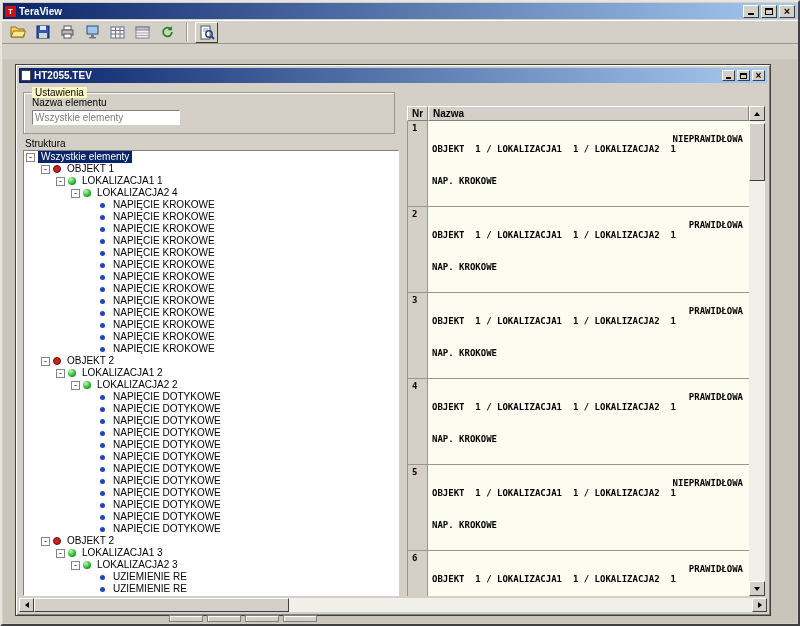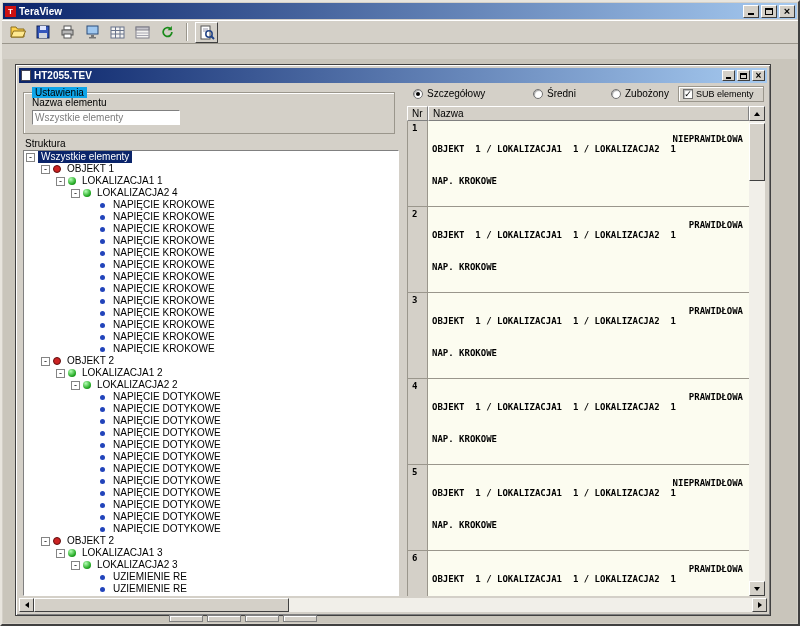--- a/index.html
+++ b/index.html
@@ -45,21 +45,21 @@
 
   .child { position:absolute; left:12px; top:5px; width:756px; height:552px; background:#d4d0c8;
     border:1px solid #404040; box-shadow:inset 1px 1px 0 #fff, inset -1px -1px 0 #808080; padding:2px; }
   .child .titlebar { height:15px; margin:1px 1px 4px 1px; }
   .child-body { position:absolute; left:3px; right:3px; top:19px; bottom:3px; }
 
   
   .left-panel { position:absolute; left:2px; top:2px; width:380px; bottom:16px; }
   .groupbox { position:absolute; left:2px; top:6px; width:372px; height:42px;
     border:1px solid #9a968c; box-shadow:inset 1px 1px 0 #fff; }
-  .legend { position:absolute; top:-6px; left:8px; background:#0ea5e9; padding:0 3px; font-size:10px; }
+  .legend { position:absolute; top:-6px; left:8px; background:#fef9c3; padding:0 3px; font-size:10px; }
   .field-label { position:absolute; left:8px; top:4px; font-size:10px; }
   .text-input { position:absolute; left:8px; top:17px; width:148px; height:15px; background:#fff;
     border:1px solid; border-color:#808080 #fff #fff #808080; font-size:10px; color:#7d7d7d;
     font-family:"Liberation Sans",sans-serif; padding:0 2px; }
   .struct-label { position:absolute; left:4px; top:52px; font-size:10px; }
   .tree { position:absolute; left:2px; right:2px; top:64px; bottom:0; background:#fff;
     border:1px solid; border-color:#808080 #fff #fff #808080; overflow:hidden; }
   .tree-item { display:flex; align-items:center; height:12px; font-size:10px; white-space:nowrap; }
   .expander { width:9px; height:9px; flex:none; border:1px solid #848484; background:#fff;
     font-size:9px; line-height:7px; text-align:center; margin-right:3px; color:#000; }
@@ -79,21 +79,21 @@
   .radio-circle { width:10px; height:10px; border-radius:50%; background:#fff; border:1px solid #707070;
     box-shadow:inset 1px 1px 1px rgba(0,0,0,.35); position:relative; flex:none; }
   .radio-circle.checked::after { content:""; position:absolute; inset:2px; background:#000; border-radius:50%; }
   .sub-box { position:absolute; right:1px; top:0; width:86px; height:16px; border:1px solid #9a968c;
     box-shadow:inset 1px 1px 0 #fff; display:flex; align-items:center; gap:3px; padding:0 4px; font-size:9px; }
   .checkbox { width:10px; height:10px; background:#fff; border:1px solid #707070;
     box-shadow:inset 1px 1px 1px rgba(0,0,0,.3); font-size:9px; line-height:9px; text-align:center;
     font-weight:bold; flex:none; }
 
   .results-header { position:absolute; top:20px; left:0; right:16px; height:15px; display:flex;
-    font-size:10px; font-weight:normal; }
+    font-size:10px; font-weight:bold; }
   .hdr-cell { background:#d4d0c8; border:1px solid; border-color:#fff #808080 #808080 #fff;
     padding:0 4px; display:flex; align-items:center; }
   .hdr-nr { width:21px; flex:none; }
   .hdr-wyniki { flex:1; }
 
   .results-rows { position:absolute; top:35px; left:0; right:16px; bottom:0; background:#fcfcf0;
     border-left:1px solid #9a968c; overflow:hidden; }
   .result-row { display:flex; height:86px; border-bottom:1px solid #9a968c; }
   .nr-cell { width:20px; flex:none; background:#d4d0c8; border-right:1px solid #9a968c;
     font-size:9px; font-weight:bold; padding:2px 0 0 4px;
@@ -425,38 +425,20 @@
     <span class="tree-label">UZIEMIENIE RE</span>
   </div>
                 <div class="tree-item" style="padding-left: 62px;">
 
     <span class="tree-label">UZIEMIENIE RE</span>
   </div>
               </div>
           </div>
 
           <div class="right-panel">
-            <div class="filterbar">
-              <span class="radio-opt" style="left:6px">
-                <span class="radio-circle checked"></span>
-                <span class="radio-label">Szczegółowy</span>
-              </span>
-              <span class="radio-opt" style="left:126px">
-                <span class="radio-circle"></span>
-                <span class="radio-label">Średni</span>
-              </span>
-              <span class="radio-opt" style="left:204px">
-                <span class="radio-circle"></span>
-                <span class="radio-label">Zubożony</span>
-              </span>
-              <span class="sub-box">
-                <span class="checkbox" id="sub-check">✓</span>
-                <span class="sub-label">SUB elementy</span>
-              </span>
-            </div>
 
             <div class="results-header">
               <span class="hdr-cell hdr-nr">Nr</span>
               <span class="hdr-cell hdr-wyniki">Nazwa</span>
             </div>
 
             <div class="results-rows" id="results">
                 <div class="result-row">
     <div class="nr-cell">1</div>
     <div class="result-body">

